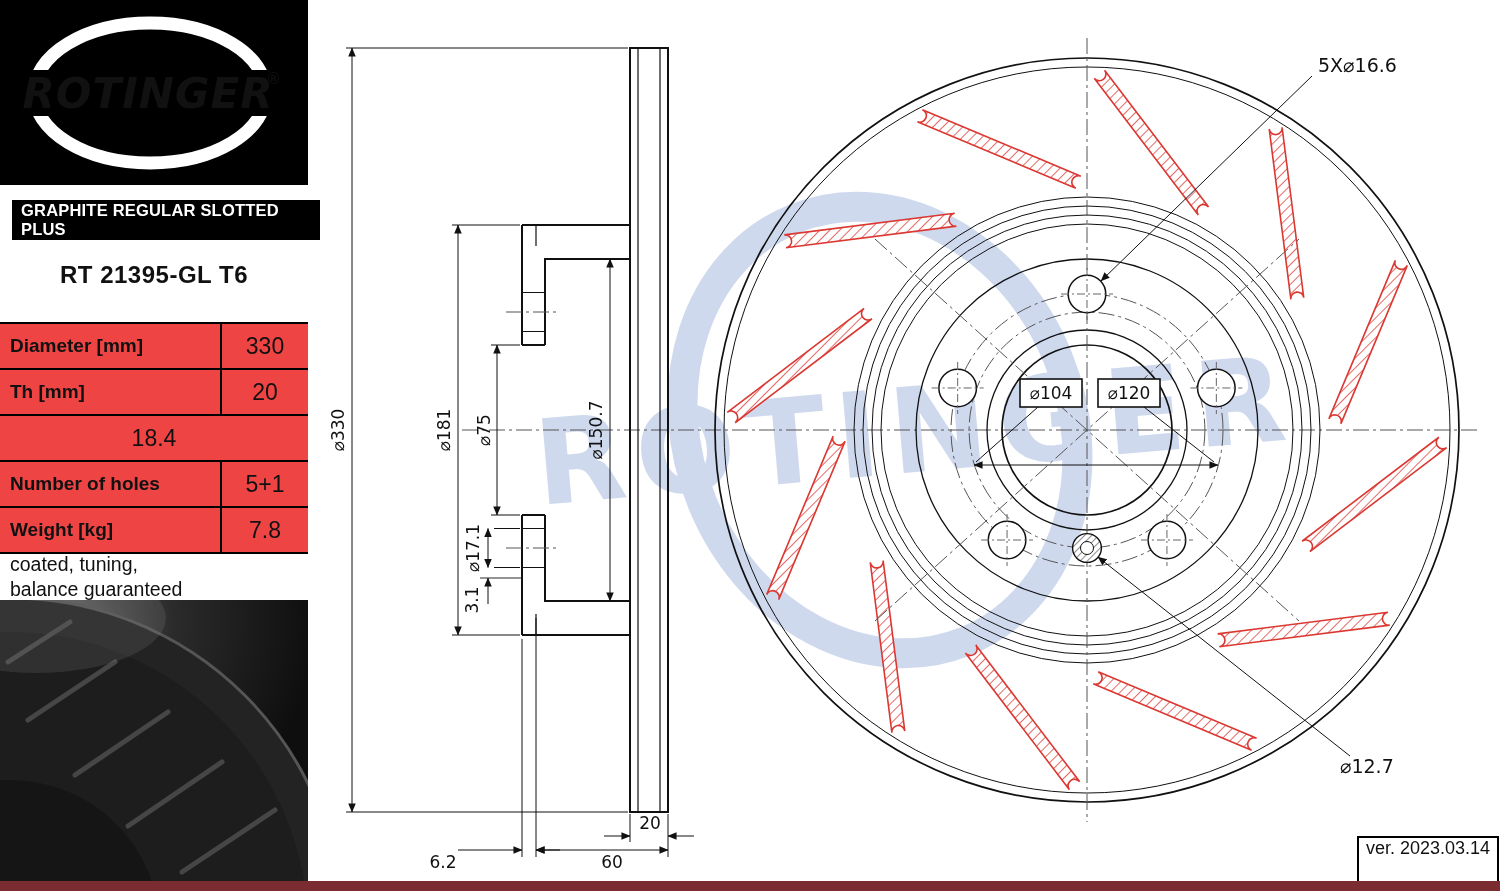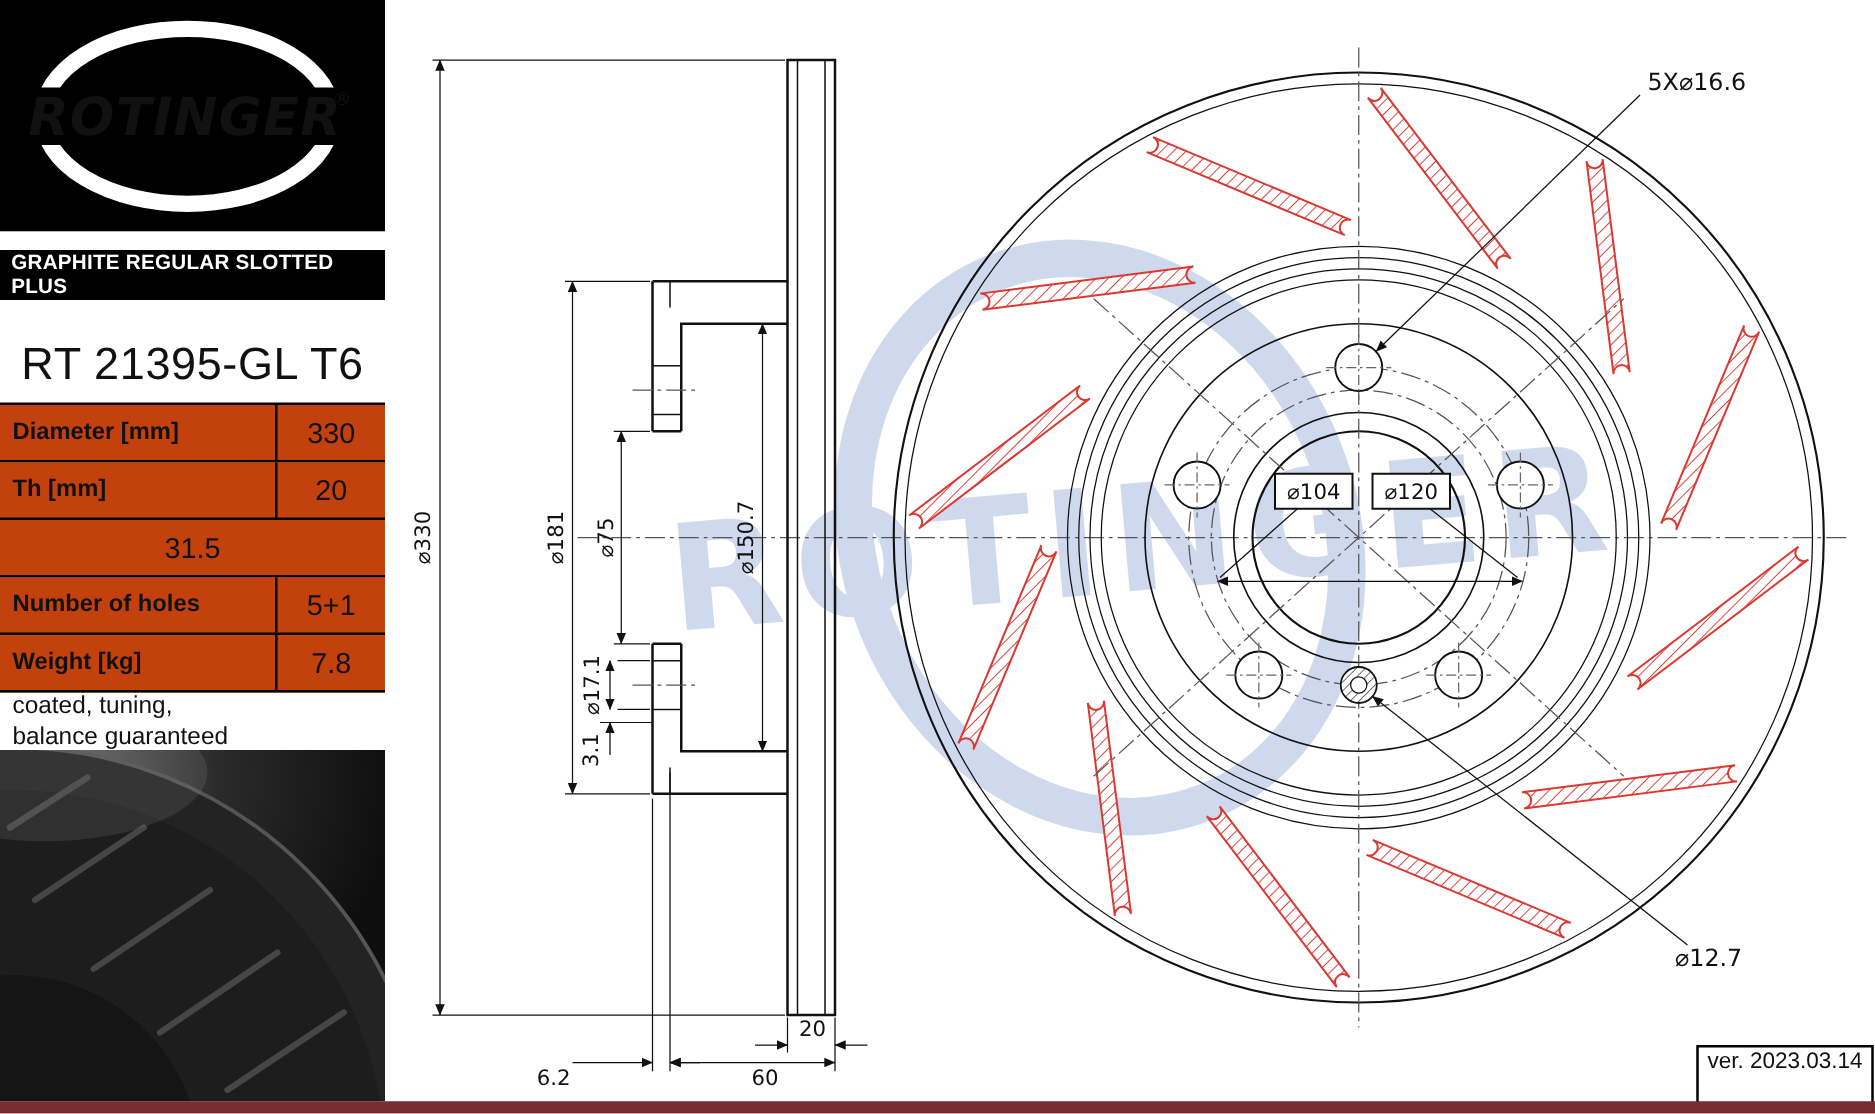--- a/index.html
+++ b/index.html
@@ -2,24 +2,24 @@
 <html style="--slot-red: #db3832; --bottom-bar: #7b2c31; --watermark: #c4d0ea;"><head>
 <meta charset="utf-8">
 <style>
   html,body{margin:0;padding:0}
   body{width:1500px;height:891px;background:#fff;font-family:"Liberation Sans",sans-serif;color:#111}
   .page{position:relative;width:1500px;height:891px;overflow:hidden;background:#fff}
   #drawing-svg{position:absolute;left:0;top:0;width:1500px;height:891px}
   svg text{font-family:"DejaVu Sans","Liberation Sans",sans-serif;fill:#111}
   .left-panel{position:absolute;left:0;top:0;width:308px;height:891px;background:#fff;z-index:2}
   .logo-block{position:absolute;left:0;top:0;width:308px;height:185px;background:#000}
-  .series-bar{position:absolute;left:0;top:200px;width:308px;height:40px;background:#000;color:#fff;display:flex;align-items:center;padding-left:9px;box-sizing:border-box;font-weight:bold;font-size:16.5px;letter-spacing:.2px}
-  .model-title{position:absolute;left:0;top:260px;width:308px;height:62px;display:flex;align-items:center;justify-content:center;font-weight:normal;font-size:36px;letter-spacing:.5px}
+  .series-bar{position:absolute;left:12px;top:200px;width:308px;height:40px;background:#000;color:#fff;display:flex;align-items:center;padding-left:9px;box-sizing:border-box;font-weight:bold;font-size:16.5px;letter-spacing:.2px}
+  .model-title{position:absolute;left:0;top:244px;width:308px;height:62px;display:flex;align-items:center;justify-content:center;font-weight:bold;font-size:24px;letter-spacing:.5px}
   .spec-table{position:absolute;left:0;top:322px;width:308px;border-top:2.5px solid #000}
-  .spec-row{display:flex;height:44px;border-bottom:2.5px solid #000;background:#c2410c}
+  .spec-row{display:flex;height:44px;border-bottom:2.5px solid #000;background:#ef4444}
   .spec-label{width:222px;border-right:2.5px solid #000;display:flex;align-items:center;padding-left:10px;box-sizing:border-box;font-weight:bold;font-size:19px}
   .spec-value{flex:1;display:flex;align-items:center;justify-content:center;font-weight:normal;font-size:23px}
   .panel-note{position:absolute;left:10px;top:552px;font-size:19.5px;line-height:1.3}
   .photo{position:absolute;left:0;top:600px;width:308px;height:281px;background:#111;overflow:hidden}
   .version-box{position:absolute;left:1357px;top:836px;width:138px;height:44px;border:2px solid #000;background:#fff;display:flex;justify-content:center;font-size:18px;z-index:2}
   .bottom-bar{position:absolute;left:0;top:881px;width:1500px;height:10px;z-index:3;background:var(--bottom-bar,#7b2c31)}
   .cl{stroke:#555;stroke-width:1;fill:none;stroke-dasharray:16 4 3 4}
   .dim{stroke:#111;stroke-width:1;fill:none}
   .body-line{stroke:#111;fill:none}
   .dim-text{font-size:17px}
@@ -202,21 +202,21 @@
     <div class="spec-table">
       <div class="spec-row">
         <div class="spec-label">Diameter [mm]</div>
         <div class="spec-value">330</div>
       </div>
       <div class="spec-row">
         <div class="spec-label">Th [mm]</div>
         <div class="spec-value">20</div>
       </div>
       <div class="spec-row">
-        <div class="spec-value">31.5</div>
+        <div class="spec-value">18.4</div>
       </div>
       <div class="spec-row">
         <div class="spec-label">Number of holes</div>
         <div class="spec-value">5+1</div>
       </div>
       <div class="spec-row">
         <div class="spec-label">Weight [kg]</div>
         <div class="spec-value">7.8</div>
       </div>
     </div>

